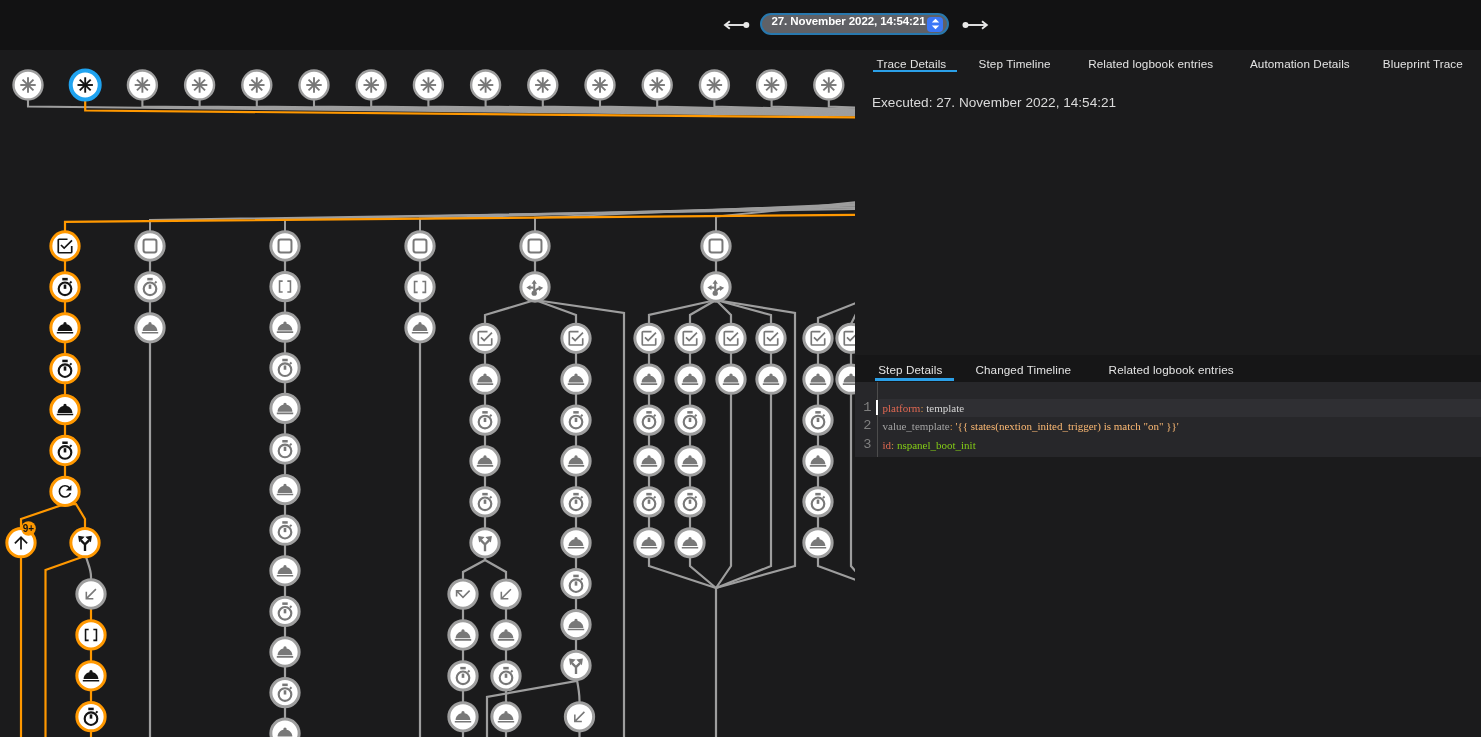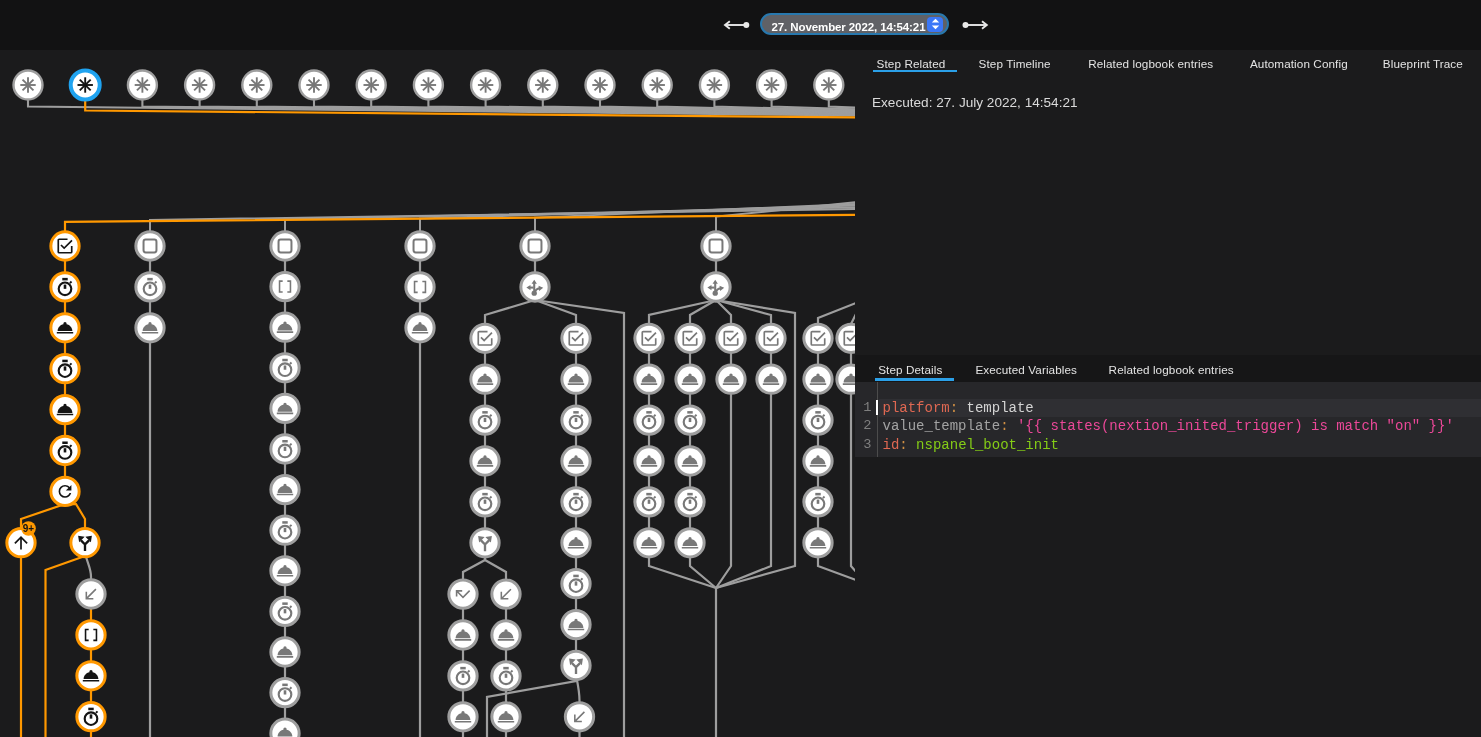--- a/index.html
+++ b/index.html
@@ -1,22 +1,22 @@
 <!DOCTYPE html>
 <html><head><meta charset="utf-8"><style>
 *{margin:0;padding:0;box-sizing:border-box}
 html,body{width:1481px;height:737px;background:#1b1b1c;font-family:"Liberation Sans",sans-serif;overflow:hidden}
 #topbar{position:absolute;left:0;top:0;width:1481px;height:50px;background:#121213}
 #graph{position:absolute;left:0;top:50px;width:855px;height:687px;background:#1b1b1c}
 #panel{position:absolute;left:855px;top:50px;width:626px;height:687px;background:#1b1b1c}
 .tab{position:absolute;font-size:11.7px;color:#e3e3e3;letter-spacing:0.1px;white-space:nowrap}
 .exec{position:absolute;left:872px;top:95px;font-size:13.6px;color:#dadada;white-space:nowrap}
 .lnum{position:absolute;width:16px;left:855.5px;text-align:right;font-family:"Liberation Mono",monospace;font-size:13.7px;line-height:18.7px;color:#7f7f7f}
-.code{position:absolute;left:882.5px;font-family:Liberation Mono, monospace;font-size:14px;line-height:18.7px;white-space:pre}
-.chip{position:absolute;left:760px;top:12.5px;width:188.5px;height:22px;background:#606166;border:2.4px solid #2878ae;border-radius:11px;display:flex;align-items:flex-end}
+.code{position:absolute;left:882.5px;font-family:Liberation Serif, serif;font-size:11px;line-height:18.7px;white-space:pre}
+.chip{position:absolute;left:760px;top:12.5px;width:188.5px;height:22px;background:#606166;border:2.4px solid #2878ae;border-radius:11px;display:flex;align-items:flex-start}
 .chiptext{color:#ffffff;font-size:11.5px;font-weight:bold;margin-left:9.5px;white-space:nowrap;letter-spacing:-0.1px}
 .stepper{position:absolute;right:3.2px;top:2.6px;width:16.5px;height:14.5px;background:#3b77f7;border-radius:4px;display:flex;align-items:center;justify-content:center}
 </style></head><body>
 <div id="graph"></div>
 <svg width="855" height="687" viewBox="0 0 855 687" style="position:absolute;left:0;top:50px">
     <path d="M28.0,47.0 L28.0,56.5 L858.0,65.4" fill="none" stroke="#9e9e9e" stroke-width="2.1"></path>
     <path d="M142.4,47.0 L142.4,56.5 L858.0,65.1" fill="none" stroke="#9e9e9e" stroke-width="2.1"></path>
     <path d="M199.6,47.0 L199.6,56.5 L858.0,64.9" fill="none" stroke="#9e9e9e" stroke-width="2.1"></path>
     <path d="M256.8,47.0 L256.8,56.5 L858.0,64.7" fill="none" stroke="#9e9e9e" stroke-width="2.1"></path>
     <path d="M314.0,47.0 L314.0,56.5 L858.0,64.5" fill="none" stroke="#9e9e9e" stroke-width="2.1"></path>
@@ -651,40 +651,40 @@
     <circle cx="851.0" cy="288.3" r="14.15" fill="#ffffff" stroke="#9e9e9e" stroke-width="3.0"></circle>
     <g transform="translate(840.92,278.22) scale(0.84)">
       <path fill="#787878" d="M19,19H5V5H15V3H5C3.89,3 3,3.89 3,5V19A2,2 0 0,0 5,21H19A2,2 0 0,0 21,19V12H19M7.91,10.08L6.5,11.5L11,16L21,6L19.59,4.58L11,13.17L7.91,10.08Z"></path>
     </g>
     <circle cx="851.0" cy="329.2" r="14.15" fill="#ffffff" stroke="#9e9e9e" stroke-width="3.0"></circle>
     <g transform="translate(841.16,319.36) scale(0.82)">
       <path fill="#787878" d="M12,5A2,2 0 0,1 14,7C14,7.24 13.96,7.47 13.88,7.69C17.95,8.5 21,11.91 21,16H3C3,11.91 6.05,8.5 10.12,7.69C10.04,7.47 10,7.24 10,7A2,2 0 0,1 12,5M22,19H2V17H22V19Z"></path>
     </g>
   </svg>
 <div id="panel"></div>
-<div class="tab" style="left:876.6px;top:56.5px">Step Related</div>
+<div class="tab" style="left:876.6px;top:56.5px">Trace Details</div>
 <div class="tab" style="left:978.6px;top:56.5px">Step Timeline</div>
 <div class="tab" style="left:1088.2px;top:56.5px">Related logbook entries</div>
-<div class="tab" style="left:1249.9px;top:56.5px">Automation Config</div>
+<div class="tab" style="left:1249.9px;top:56.5px">Automation Details</div>
 <div class="tab" style="left:1382.8px;top:56.5px">Blueprint Trace</div>
 <div style="position:absolute;left:873.3px;top:70px;width:83.6px;height:2.4px;background:#2ba0e8"></div>
-<div class="exec">Executed: 27. July 2022, 14:54:21</div>
+<div class="exec">Executed: 27. November 2022, 14:54:21</div>
 <div style="position:absolute;left:855px;top:355px;width:626px;height:27px;background:#161617"></div>
 <div class="tab" style="left:878.2px;top:362.5px">Step Details</div>
-<div class="tab" style="left:975.4px;top:362.5px">Executed Variables</div>
+<div class="tab" style="left:975.4px;top:362.5px">Changed Timeline</div>
 <div class="tab" style="left:1108.6px;top:362.5px">Related logbook entries</div>
 <div style="position:absolute;left:874.9px;top:378.3px;width:79.4px;height:2.4px;background:#2ba0e8"></div>
 <div style="position:absolute;left:855px;top:382px;width:626px;height:75px;background:#27272a"></div>
 <div style="position:absolute;left:879px;top:398.6px;width:602px;height:18.7px;background:#2f2f33"></div>
 <div style="position:absolute;left:877px;top:382px;width:1.4px;height:75px;background:#4c4c4c"></div>
 <div style="position:absolute;left:876.2px;top:399.8px;width:1.6px;height:15.3px;background:#ffffff"></div>
 <div class="lnum" style="top:398.6px">1</div>
 <div class="code" style="top:398.6px"><span style="color:#e06852">platform</span><span style="color:#cf8f44">:</span><span style="color:#d4d4d4"> template</span></div>
 <div class="lnum" style="top:417.3px">2</div>
-<div class="code" style="top:417.3px"><span style="color:#a3a3a3">value_template</span><span style="color:#cf8f44">:</span><span style="color:#ec4899"> '{{ states(nextion_inited_trigger) is match "on" }}'</span></div>
+<div class="code" style="top:417.3px"><span style="color:#a3a3a3">value_template</span><span style="color:#cf8f44">:</span><span style="color:#fdba74"> '{{ states(nextion_inited_trigger) is match "on" }}'</span></div>
 <div class="lnum" style="top:436.0px">3</div>
 <div class="code" style="top:436.0px"><span style="color:#e06852">id</span><span style="color:#cf8f44">:</span><span style="color:#84cc16"> nspanel_boot_init</span></div>
 <div id="topbar"></div>
 <svg width="30" height="14" style="position:absolute;left:722px;top:17.5px" viewBox="0 0 30 14">
     <line x1="3.4" y1="7" x2="24" y2="7" stroke="#e8e8e8" stroke-width="1.9"></line>
     <path d="M7.8,3.2 L3,7 L7.8,10.8" fill="none" stroke="#e8e8e8" stroke-width="1.9" stroke-linejoin="miter"></path>
     <circle cx="24.3" cy="7" r="3" fill="#e8e8e8"></circle>
   </svg>
 <svg width="30" height="14" style="position:absolute;left:960px;top:17.5px" viewBox="0 0 30 14">
     <line x1="5.8" y1="7" x2="26.4" y2="7" stroke="#e8e8e8" stroke-width="1.9"></line>

